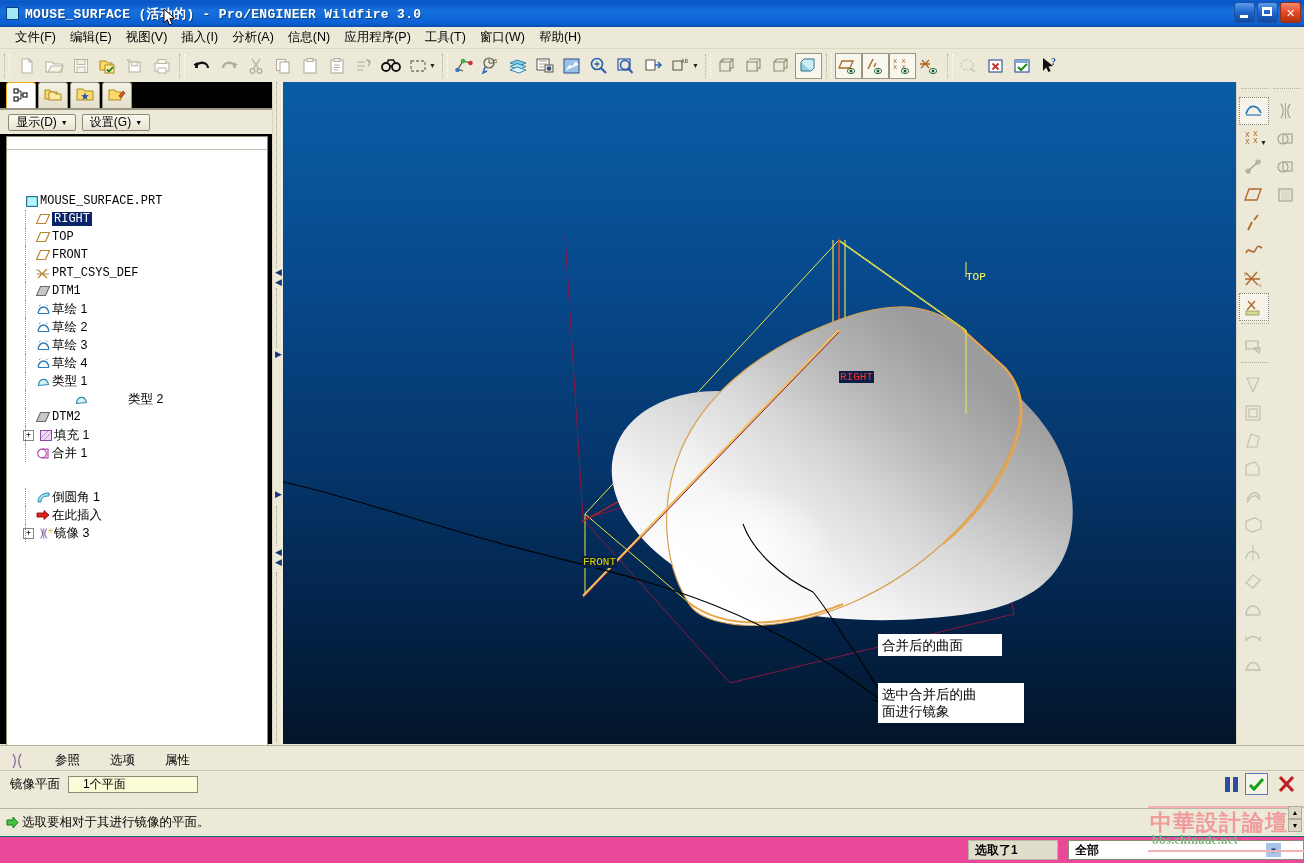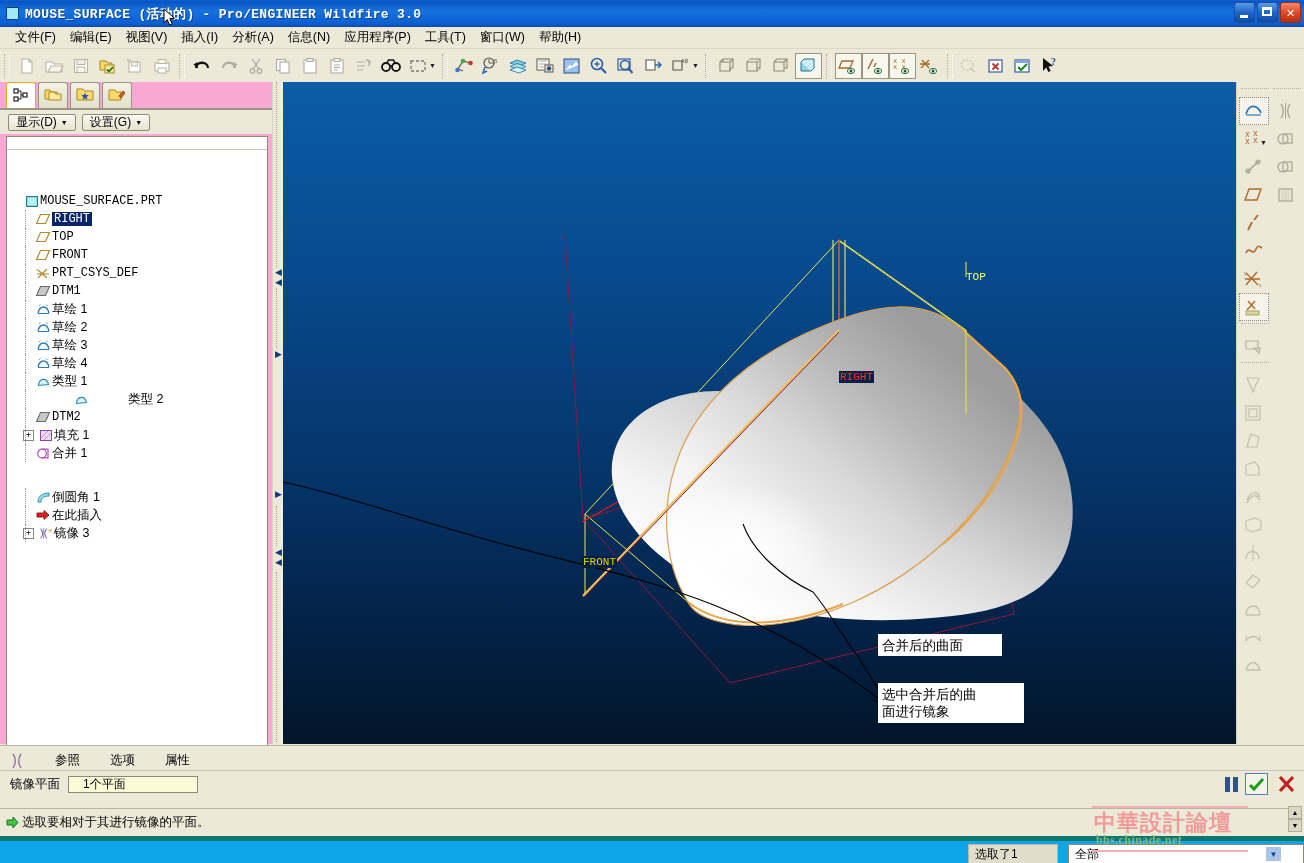--- a/index.html
+++ b/index.html
@@ -57,21 +57,21 @@
     border-left:1px dotted #b4b0a0;border-right:1px dotted #fff;}
   .tbtn{
     width:27px;height:26px;display:flex;align-items:center;justify-content:center;
     position:relative;box-sizing:border-box;border:1px solid transparent;
   }
   .tbtn.on{border:1px solid #9a9684;background:#f8f7ee;}
   .tbtn svg{display:block;}
   .tcaret{font-size:7px;margin-left:-2px;margin-right:2px;color:#222;}
 
   
-  .navpanel{position:absolute;left:0;top:82px;width:272px;height:662px;background:#f9a8d4;}
+  .navpanel{position:absolute;left:0;top:82px;width:272px;height:662px;background:#000000;}
   .navtabs{position:absolute;left:6px;top:0;display:flex;gap:2px;}
   .navtab{
     width:30px;height:26px;border:1px solid #9a9684;border-bottom:none;
     background:linear-gradient(180deg,#f4f2e6,#e3dfca);
     border-radius:3px 3px 0 0;display:flex;align-items:center;justify-content:center;
     box-sizing:border-box;
   }
   .navtab.active{background:#fff;border-color:#f0a91e;height:28px;}
   .navbarline{position:absolute;left:0;top:26px;width:272px;height:2px;background:#9a9684;}
   .navtoolrow{
@@ -182,39 +182,39 @@
   
   .msgbar{
     position:absolute;left:0;top:808px;width:1290px;height:28px;
     background:#ece9d8;border-top:1px solid #b9b5a2;box-sizing:border-box;
     display:flex;align-items:center;padding-left:6px;
   }
   .msgarrow{width:13px;height:13px;margin-right:3px;flex:none;}
   .msgtext{font-size:12.5px;}
   .statusbar{
     position:absolute;left:0;top:836px;width:1304px;height:27px;
-    background:#0ea5e9;border-top:5px solid #0f766e;box-sizing:border-box;
+    background:#ec4899;border-top:1px solid #0f766e;box-sizing:border-box;font-weight:bold;
   }
   .st-sel{
     position:absolute;left:968px;top:3px;width:90px;height:20px;
     background:#e0ddcb;border:1px solid #b9b5a2;box-sizing:border-box;
     display:flex;align-items:center;padding-left:6px;font-size:12px;
   }
   .st-filter{
     position:absolute;left:1068px;top:3px;width:236px;height:20px;
     background:#fff;border:1px solid #8d8a78;box-sizing:border-box;
     display:flex;align-items:center;padding-left:6px;font-size:12px;
   }
   .st-filter .fcaret{
     position:absolute;right:22px;top:2px;width:15px;height:14px;
     background:#aac4e8;display:flex;align-items:center;justify-content:center;
     color:#1a3c8c;font-size:8px;
   }
   
-  .wm{position:absolute;left:1092px;top:806px;width:156px;height:50px;pointer-events:none;}
+  .wm{position:absolute;left:1148px;top:806px;width:156px;height:50px;pointer-events:none;}
   .wm-cn{
     position:absolute;left:2px;top:2px;font-size:22px;font-weight:bold;
     color:#f09a9a;letter-spacing:1px;white-space:nowrap;
     font-family:"DejaVu Sans","Liberation Sans",sans-serif;
   }
   .wm-en{
     position:absolute;left:4px;top:27px;font-size:12px;font-weight:bold;
     color:#7fb87f;letter-spacing:.4px;white-space:nowrap;
     font-family:"Liberation Serif","DejaVu Serif",serif;
   }

